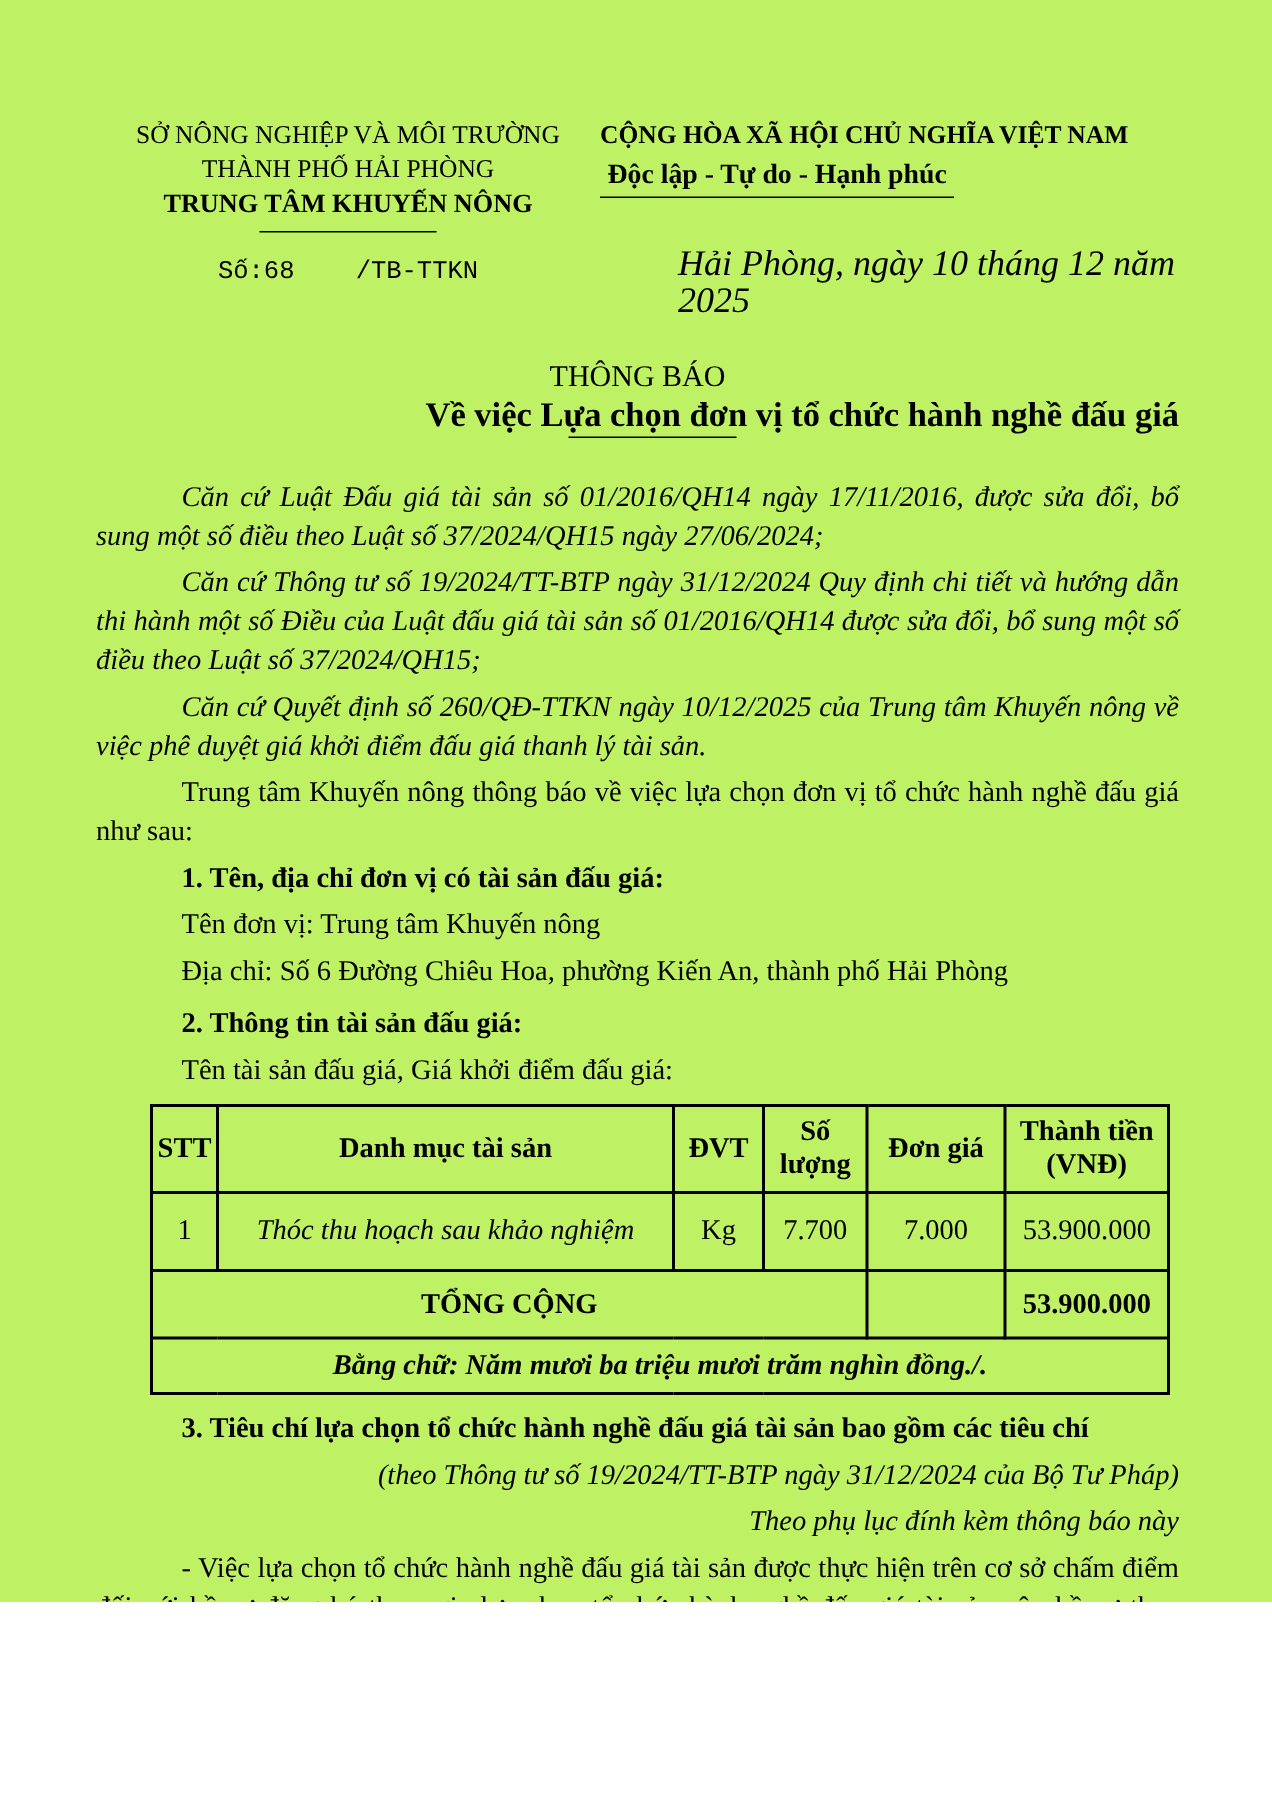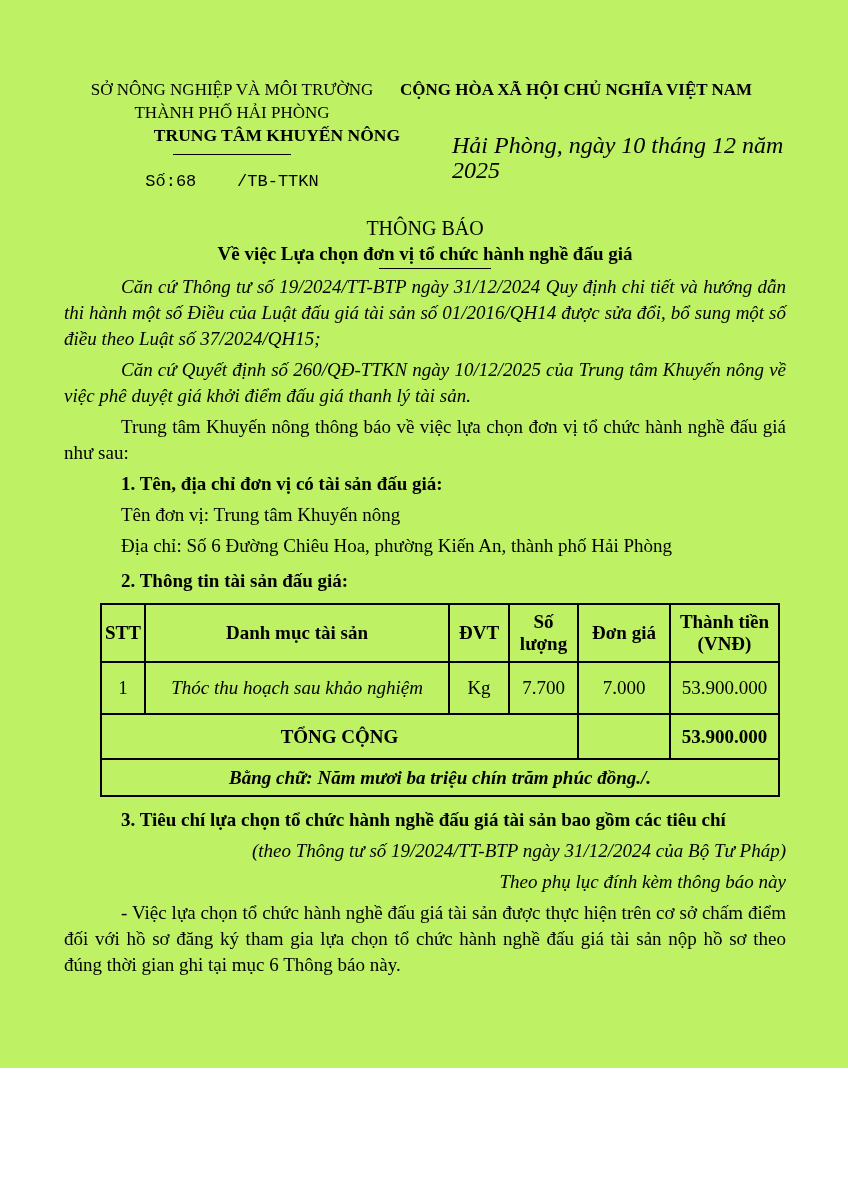--- a/index.html
+++ b/index.html
@@ -8,32 +8,32 @@
     padding:78px 62px 0 64px;
     font-family:"Liberation Serif","DejaVu Serif",serif;
     color:#000; background:#bef264; overflow:hidden;
   }
 
   
   .hdr { display:flex; }
   .hdr-left  { width:336px; text-align:center; }
   .hdr-right { width:386px; text-align:left; }
   .org-line  { font-size:17px; line-height:23px; }
-  .org-name  { font-weight:bold; font-size:17.5px; line-height:23px;text-align:right; }
+  .org-name  { font-weight:bold; font-size:17.5px; line-height:23px; }
   .org-rule  { width:118px; border-bottom:1.5px solid #000; margin:7px auto 0; height:0; }
   .doc-number{ font-size:17px; margin-top:17px;font-family:Liberation Mono, monospace; }
   .country   { font-weight:bold; font-size:17px; line-height:23px; }
   .motto     { display:inline-block; font-weight:bold; font-size:18.5px; line-height:24px;
                margin-top:4px; padding:0 5px 2px; border-bottom:1.5px solid #000; }
   .dateline  { font-style:italic; font-size:24px; line-height:25px; margin-top:32px; padding-left:52px; }
 
   
   .title-block { text-align:center; margin-top:25px; }
   .title-main  { font-weight:normal; font-size:20px; line-height:25px; }
-  .title-sub   { font-weight:bold; font-size:19px; line-height:26px; }
+  .title-sub   { font-weight:bold; font-size:23px; line-height:26px;text-align:right; }
   .title-rule  { width:112px; border-bottom:1.5px solid #000; margin:1px auto 0; height:0;
                  position:relative; left:10px; }
 
   
   .para   { font-size:19px; line-height:26px; text-align:justify; text-indent:57px; margin:5px 0 0; }
   .italic { font-style:italic; }
   .bold   { font-weight:bold; }
   .center { text-align:right; text-indent:0; }
   .mt-first { margin-top:27px; }
   .mt-sec   { margin-top:9px; }
@@ -61,39 +61,42 @@
   <div class="hdr">
     <div class="hdr-left">
       <div class="org-line">SỞ NÔNG NGHIỆP VÀ MÔI TRƯỜNG</div>
       <div class="org-line">THÀNH PHỐ HẢI PHÒNG</div>
       <div class="org-name">TRUNG TÂM KHUYẾN NÔNG</div>
       <div class="org-rule"></div>
       <div class="doc-number">Số:68&nbsp;&nbsp;&nbsp;&nbsp;/TB-TTKN</div>
     </div>
     <div class="hdr-right">
       <div class="country">CỘNG HÒA XÃ HỘI CHỦ NGHĨA VIỆT NAM</div>
+      <div><span class="motto">Độc lập - Tự do - Hạnh phúc</span></div>
       <div class="dateline">Hải Phòng, ngày 10 tháng 12 năm 2025</div>
     </div>
   </div>
 
   <div class="title-block">
     <div class="title-main">THÔNG BÁO</div>
     <div class="title-sub">Về việc Lựa chọn đơn vị tổ chức hành nghề đấu giá</div>
     <div class="title-rule"></div>
   </div>
 
+  <p class="para italic mt-first">Căn cứ Luật Đấu giá tài sản số 01/2016/QH14 ngày 17/11/2016, được sửa đổi, bổ sung một số điều theo Luật số 37/2024/QH15 ngày 27/06/2024;</p>
   <p class="para italic">Căn cứ Thông tư số 19/2024/TT-BTP ngày 31/12/2024 Quy định chi tiết và hướng dẫn thi hành một số Điều của Luật đấu giá tài sản số 01/2016/QH14 được sửa đổi, bổ sung một số điều theo Luật số 37/2024/QH15;</p>
   <p class="para italic">Căn cứ Quyết định số 260/QĐ-TTKN ngày 10/12/2025 của Trung tâm Khuyến nông về việc phê duyệt giá khởi điểm đấu giá thanh lý tài sản.</p>
   <p class="para">Trung tâm Khuyến nông thông báo về việc lựa chọn đơn vị tổ chức hành nghề đấu giá như sau:</p>
 
   <p class="para bold">1. Tên, địa chỉ đơn vị có tài sản đấu giá:</p>
   <p class="para">Tên đơn vị: Trung tâm Khuyến nông</p>
   <p class="para">Địa chỉ: Số 6 Đường Chiêu Hoa, phường Kiến An, thành phố Hải Phòng</p>
 
   <p class="para bold mt-sec">2. Thông tin tài sản đấu giá:</p>
+  <p class="para">Tên tài sản đấu giá, Giá khởi điểm đấu giá:</p>
 
   <table class="assets">
     <colgroup>
       <col class="col-stt">
         <col class="col-name">
         <col class="col-dvt">
       <col class="col-sl">
         <col class="col-dg">
         <col class="col-tt">
     </colgroup>
@@ -115,21 +118,21 @@
         <td>7.700</td>
         <td>7.000</td>
         <td>53.900.000</td>
       </tr>
       <tr class="row-total">
         <td colspan="4">TỔNG CỘNG</td>
         <td></td>
         <td>53.900.000</td>
       </tr>
       <tr>
-        <td colspan="6" class="cell-words">Bằng chữ: Năm mươi ba triệu chín trăm phúc đồng./.</td>
+        <td colspan="6" class="cell-words">Bằng chữ: Năm mươi ba triệu mươi trăm nghìn đồng./.</td>
       </tr>
     </tbody>
   </table>
 
   <p class="para bold">3. Tiêu chí lựa chọn tổ chức hành nghề đấu giá tài sản bao gồm các tiêu chí</p>
   <p class="para italic center">(theo Thông tư số 19/2024/TT-BTP ngày 31/12/2024 của Bộ Tư Pháp)</p>
   <p class="para italic center">Theo phụ lục đính kèm thông báo này</p>
 
   <p class="para">- Việc lựa chọn tổ chức hành nghề đấu giá tài sản được thực hiện trên cơ sở chấm điểm đối với hồ sơ đăng ký tham gia lựa chọn tổ chức hành nghề đấu giá tài sản nộp hồ sơ theo đúng thời gian ghi tại mục 6 Thông báo này.</p>
 

